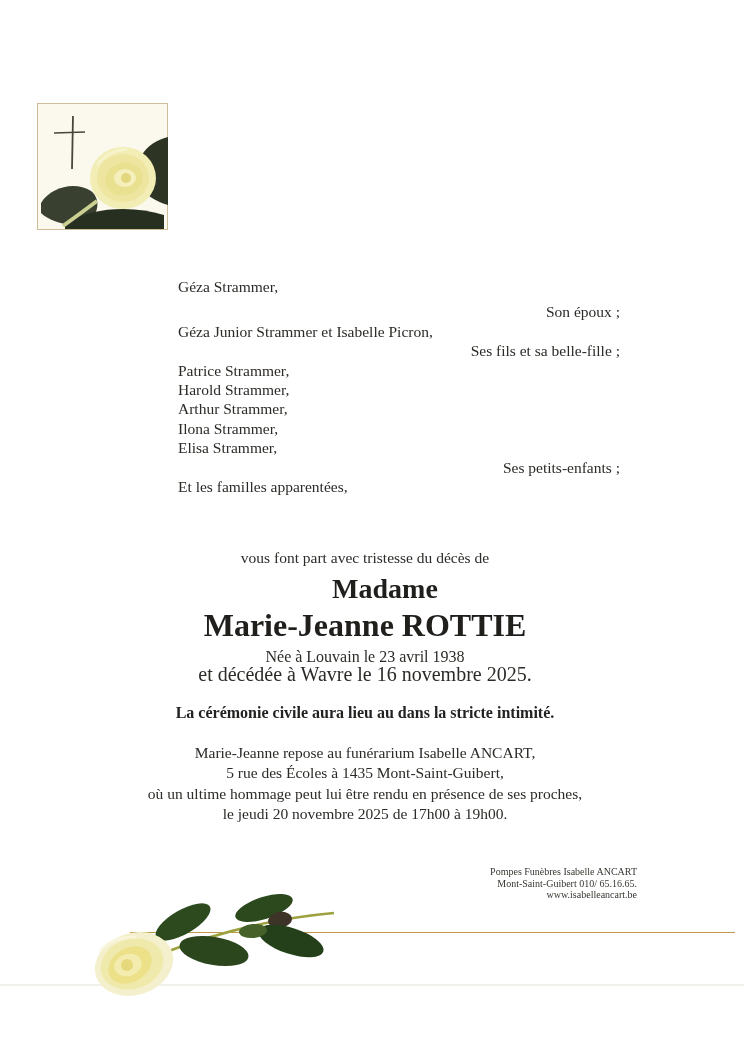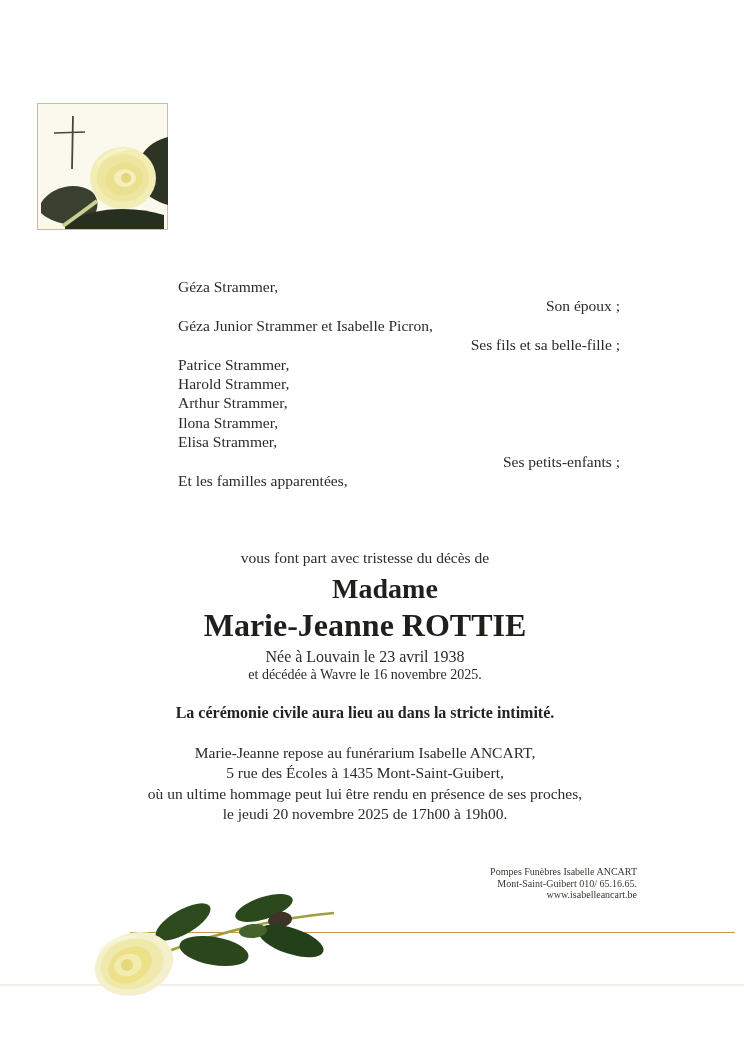--- a/index.html
+++ b/index.html
@@ -12,29 +12,29 @@
   .abs{position:absolute;}
 
   
   .memorial-photo{left:37px;top:103px;width:131px;height:127px;}
 
   
   .family-block{left:130px;top:277px;width:490px;font-size:15.5px;line-height:19.4px;}
   .fam-line{white-space:nowrap;}
   .fam-left{text-align:left;margin-left:48px;}
   .fam-right{text-align:right;}
-  .gap-before{font-family:Liberation Serif, serif;}
+  .gap-before{margin-top:6px;font-family:Liberation Serif, serif;}
 
   
   .center-col{left:0;width:730px;text-align:center;}
   .intro-line{top:548px;font-size:15.5px;line-height:20px;}
   .honorific{top:573px;font-size:28px;line-height:32px;font-weight:bold;color:#201f1c;padding-left:20px;}
   .deceased-name{top:609px;font-size:32px;line-height:32px;font-weight:bold;color:#201f1c;}
   .birth-line{top:647px;font-size:16px;line-height:19px;}
-  .death-line{top:665px;font-size:14px;line-height:19px;}
+  .death-line{top:665px;font-size:20px;line-height:19px;}
   .ceremony-line{top:703px;font-size:16px;line-height:20px;font-weight:bold;color:#232220;}
   .repose-block{top:743px;font-size:15.5px;line-height:20.3px;}
 
   
   .funeral-home{top:866px;right:107px;text-align:right;font-size:10px;line-height:11.5px;color:#38362f;}
   .fh-site{font-weight:normal;}
 
   
   .gold-rule{left:130px;top:932px;width:605px;height:1px;background:#bf9b49;z-index:1;}
   .bottom-rose{left:28px;top:893px;width:320px;height:115px;z-index:2;}

